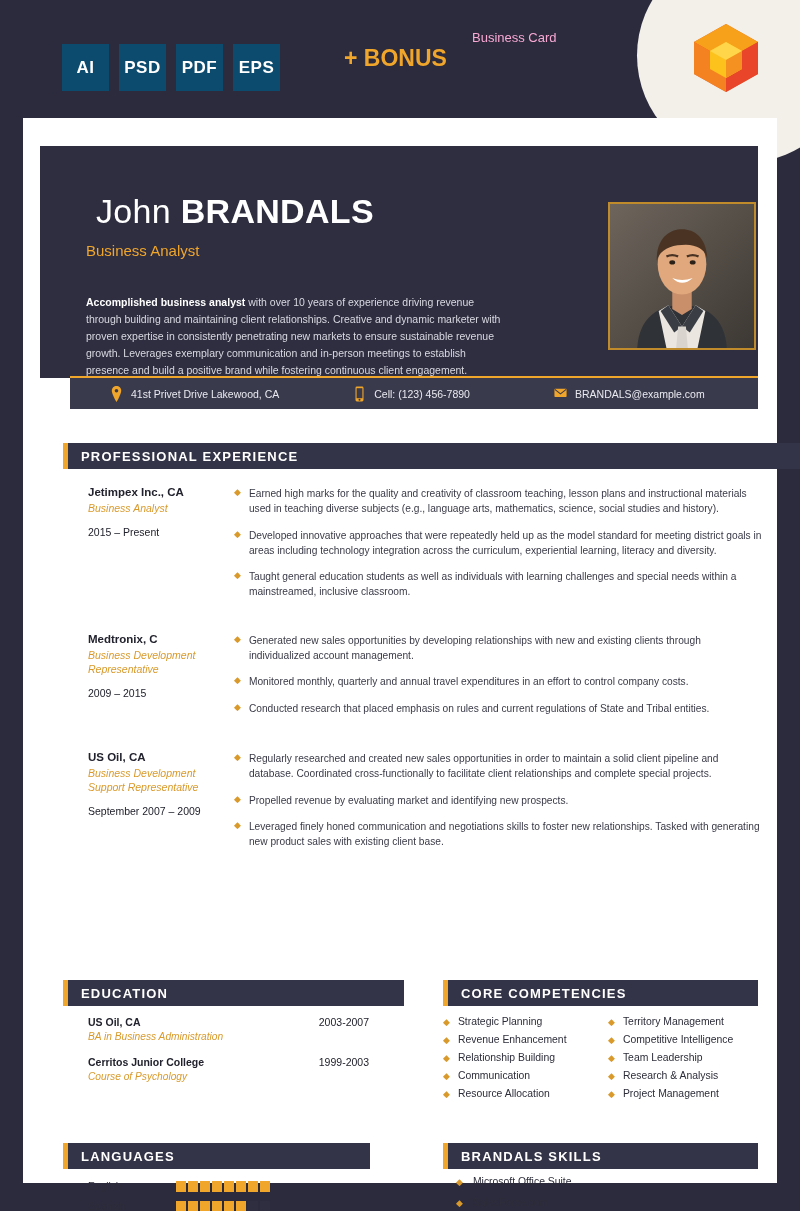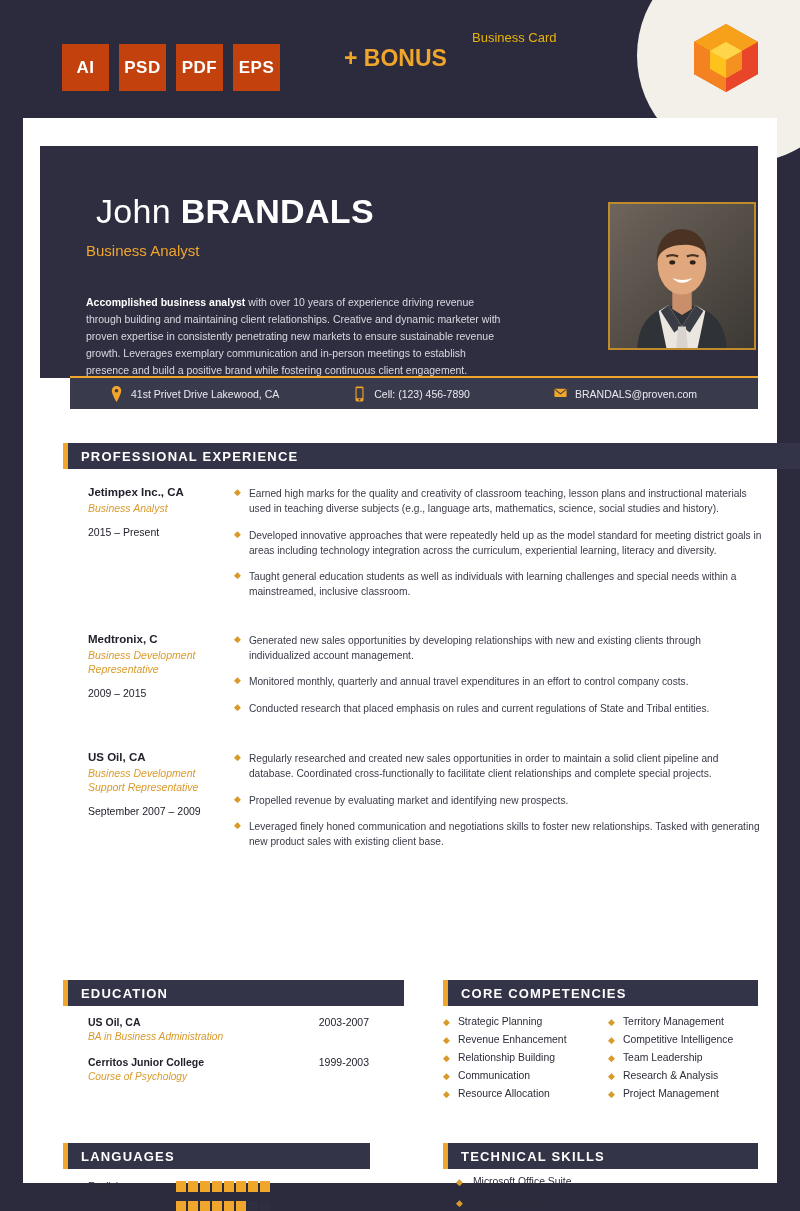--- a/index.html
+++ b/index.html
@@ -19,33 +19,33 @@
   .promo {
     position: absolute; left: 0; top: 0;
     width: 800px; height: 118px;
   }
   .fmt-row {
     position: absolute; left: 62px; top: 44px;
     display: flex; gap: 10px;
   }
   .fmt {
     width: 47px; height: 47px;
-    background: #c2410c;
+    background: #0c4a6e;
     color: #ffffff;
     font-size: 17px; font-weight: bold;
     letter-spacing: .5px;
     display: flex; align-items: center; justify-content: center;
   }
   .bonus-wrap {
     position: absolute; left: 344px; top: 30px;
     text-align: left;
   }
   .bonus-small {
     position: absolute; left: 128px; top: 0px;
-    color: #eab308; font-size: 13px;
+    color: #f9a8d4; font-size: 13px;
     white-space: nowrap;
   }
   .bonus-big {
     position: absolute; left: 0px; top: 15px;
     color: #f0a52b; font-size: 23px; font-weight: bold;
     white-space: nowrap;
   }
   .bonus-big .plus { font-weight: bold; }
 
   
@@ -284,21 +284,21 @@
         </span>
         <span>Cell: (123) 456-7890</span>
       </div>
       <div class="item i3">
         <span class="ci">
           <svg viewBox="0 0 16 16">
               <rect x="0.5" y="3.5" width="15" height="10" rx="1" fill="#f0a52b"></rect>
               <path d="M1 4.2 L8 9.6 L15 4.2" stroke="#3a3a4d" stroke-width="1.3" fill="none"></path>
             </svg>
         </span>
-        <span>BRANDALS@proven.com</span>
+        <span>BRANDALS@example.com</span>
       </div>
     </div>
 
     <div class="bartitle sec-exp">PROFESSIONAL EXPERIENCE</div>
 
     <div class="exp">
 
       <div class="job" style="margin-bottom:22px;justify-content:flex-end;">
         <div class="left">
           <div class="company">Jetimpex Inc., CA</div>
@@ -457,21 +457,21 @@
             <span class="pip"></span>
           <span class="pip"></span>
             <span class="pip"></span>
             <span class="pip off"></span>
             <span class="pip off"></span>
         </div>
       </div>
 
     </div>
 
-    <div class="bartitle sec-tech">TECHNICAL SKILLS</div>
+    <div class="bartitle sec-tech">BRANDALS SKILLS</div>
     <div class="tech">
       <div class="it">
           <span class="d">◆</span>
           <span class="t">Microsoft Office Suite</span>
         </div>
       <div class="it">
           <span class="d">◆</span>
           <span class="t">SalesForce.com</span>
         </div>
 

